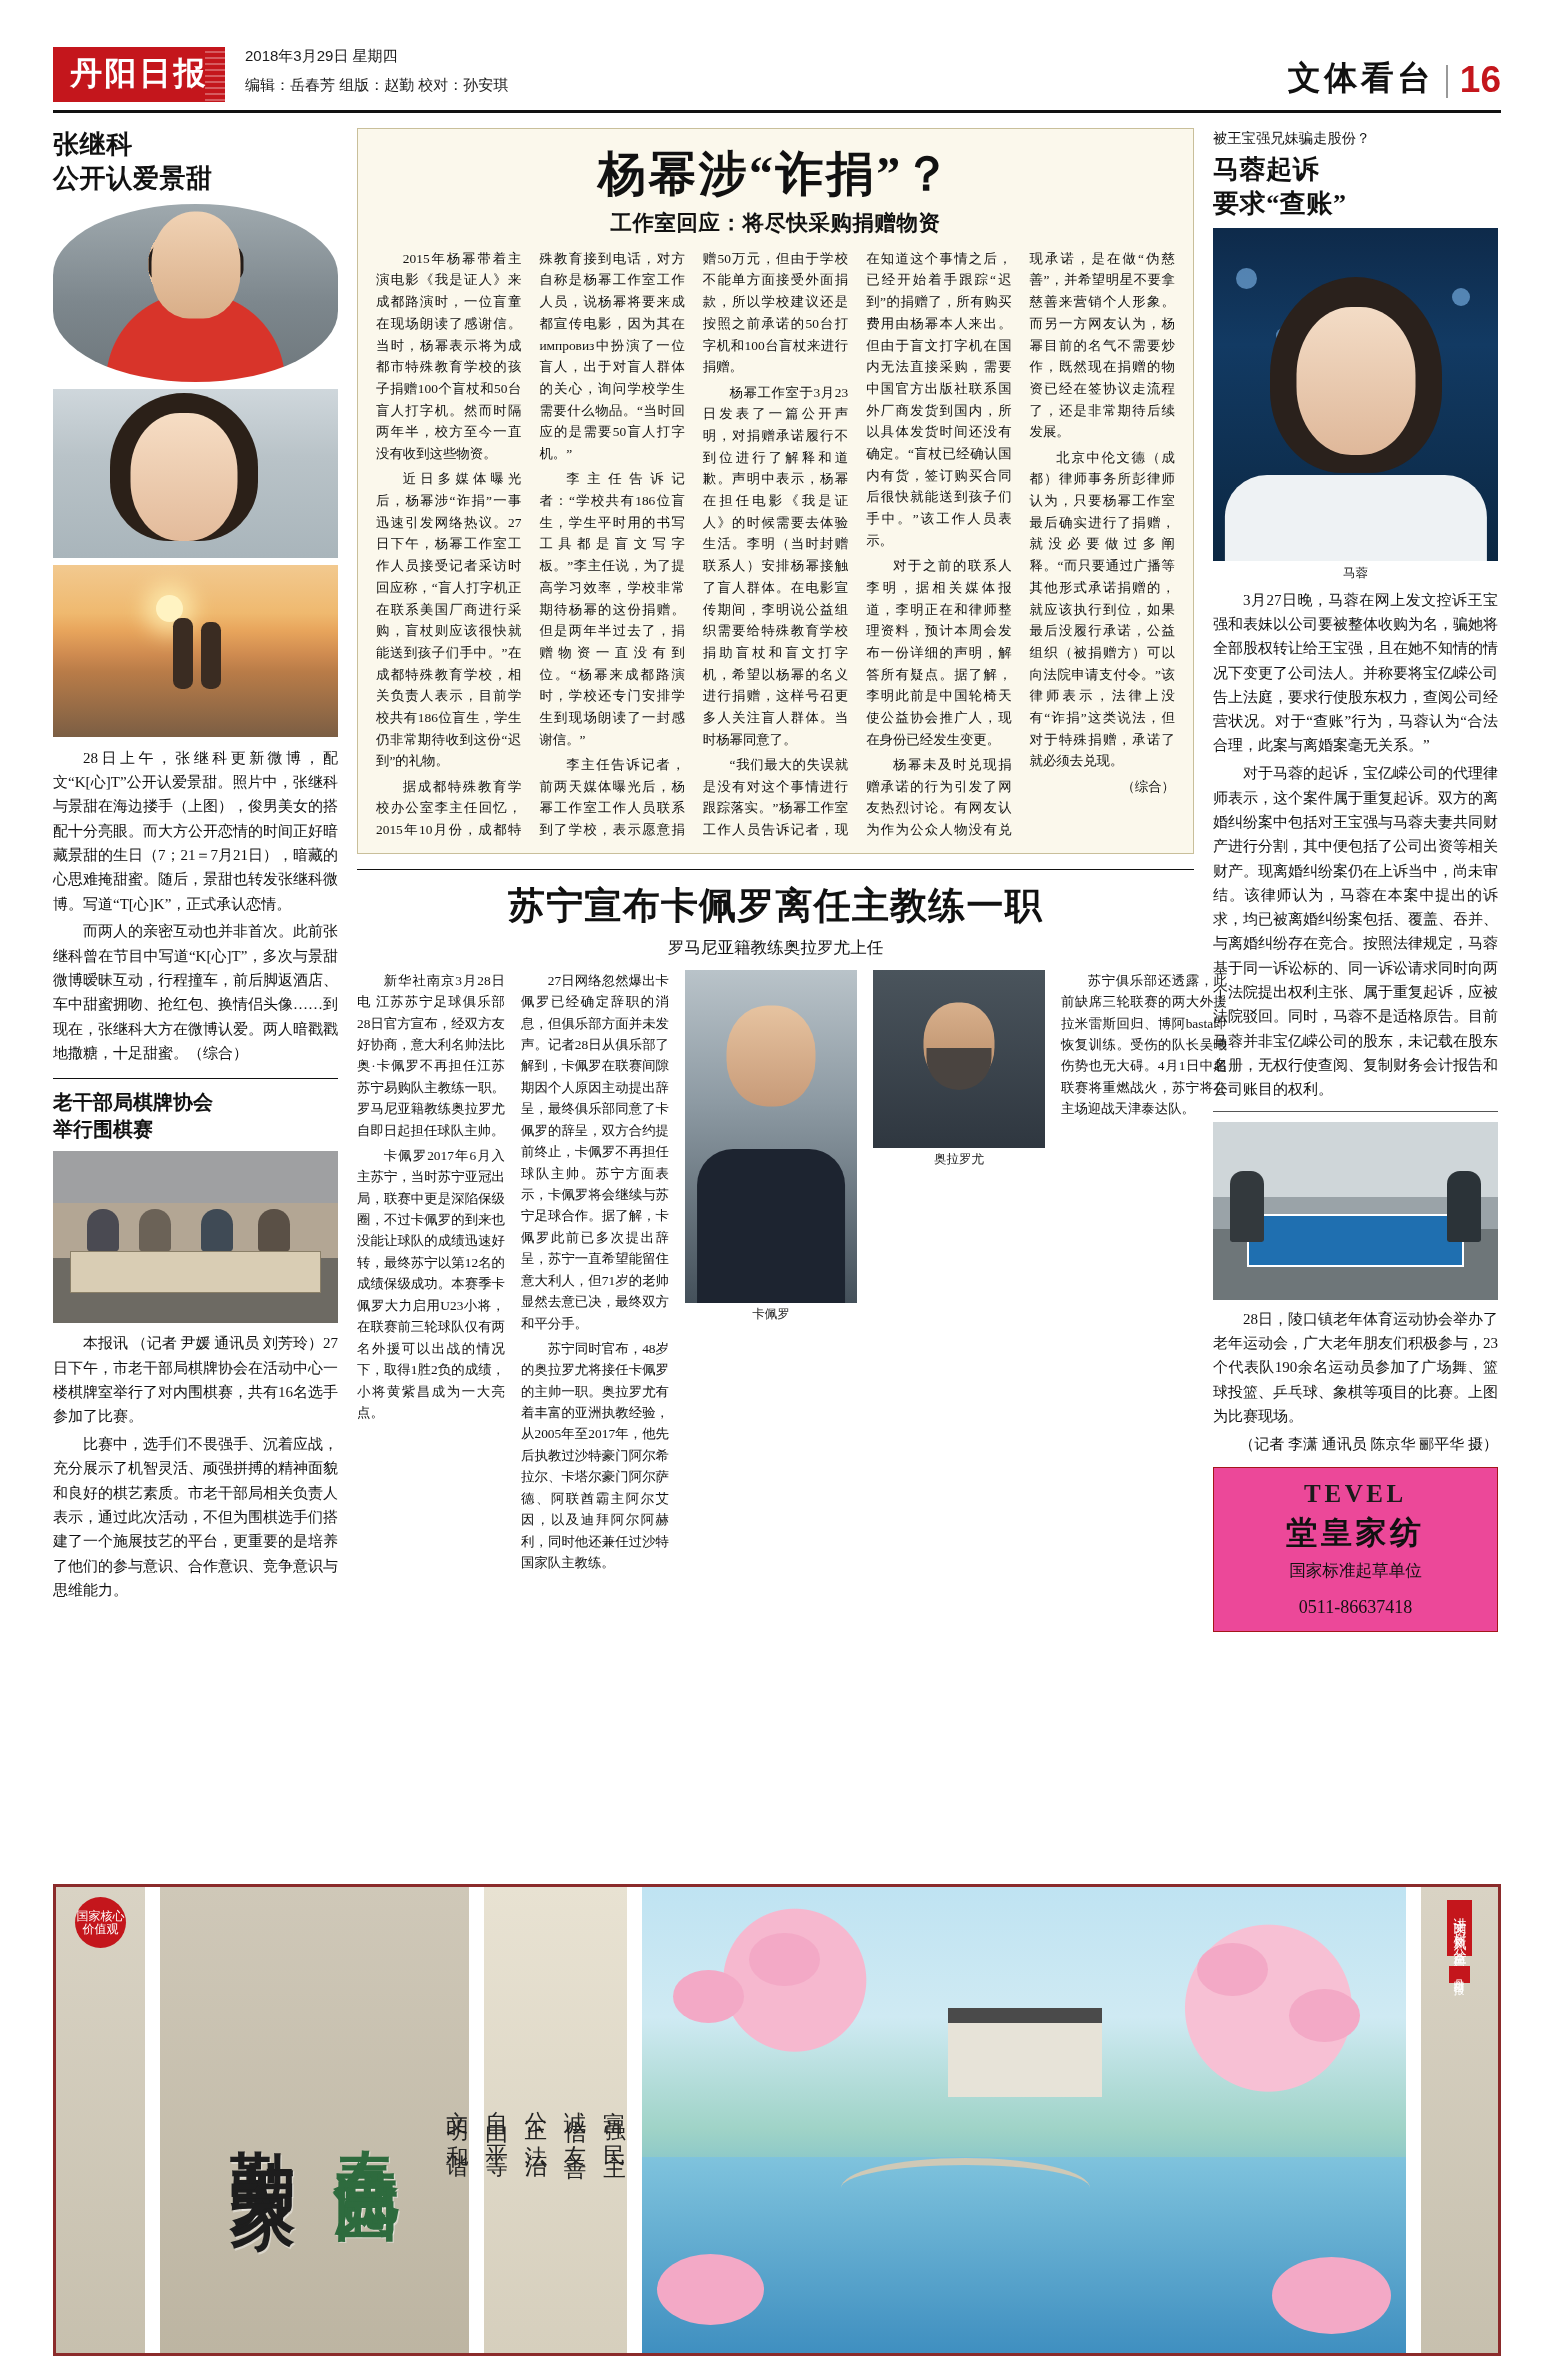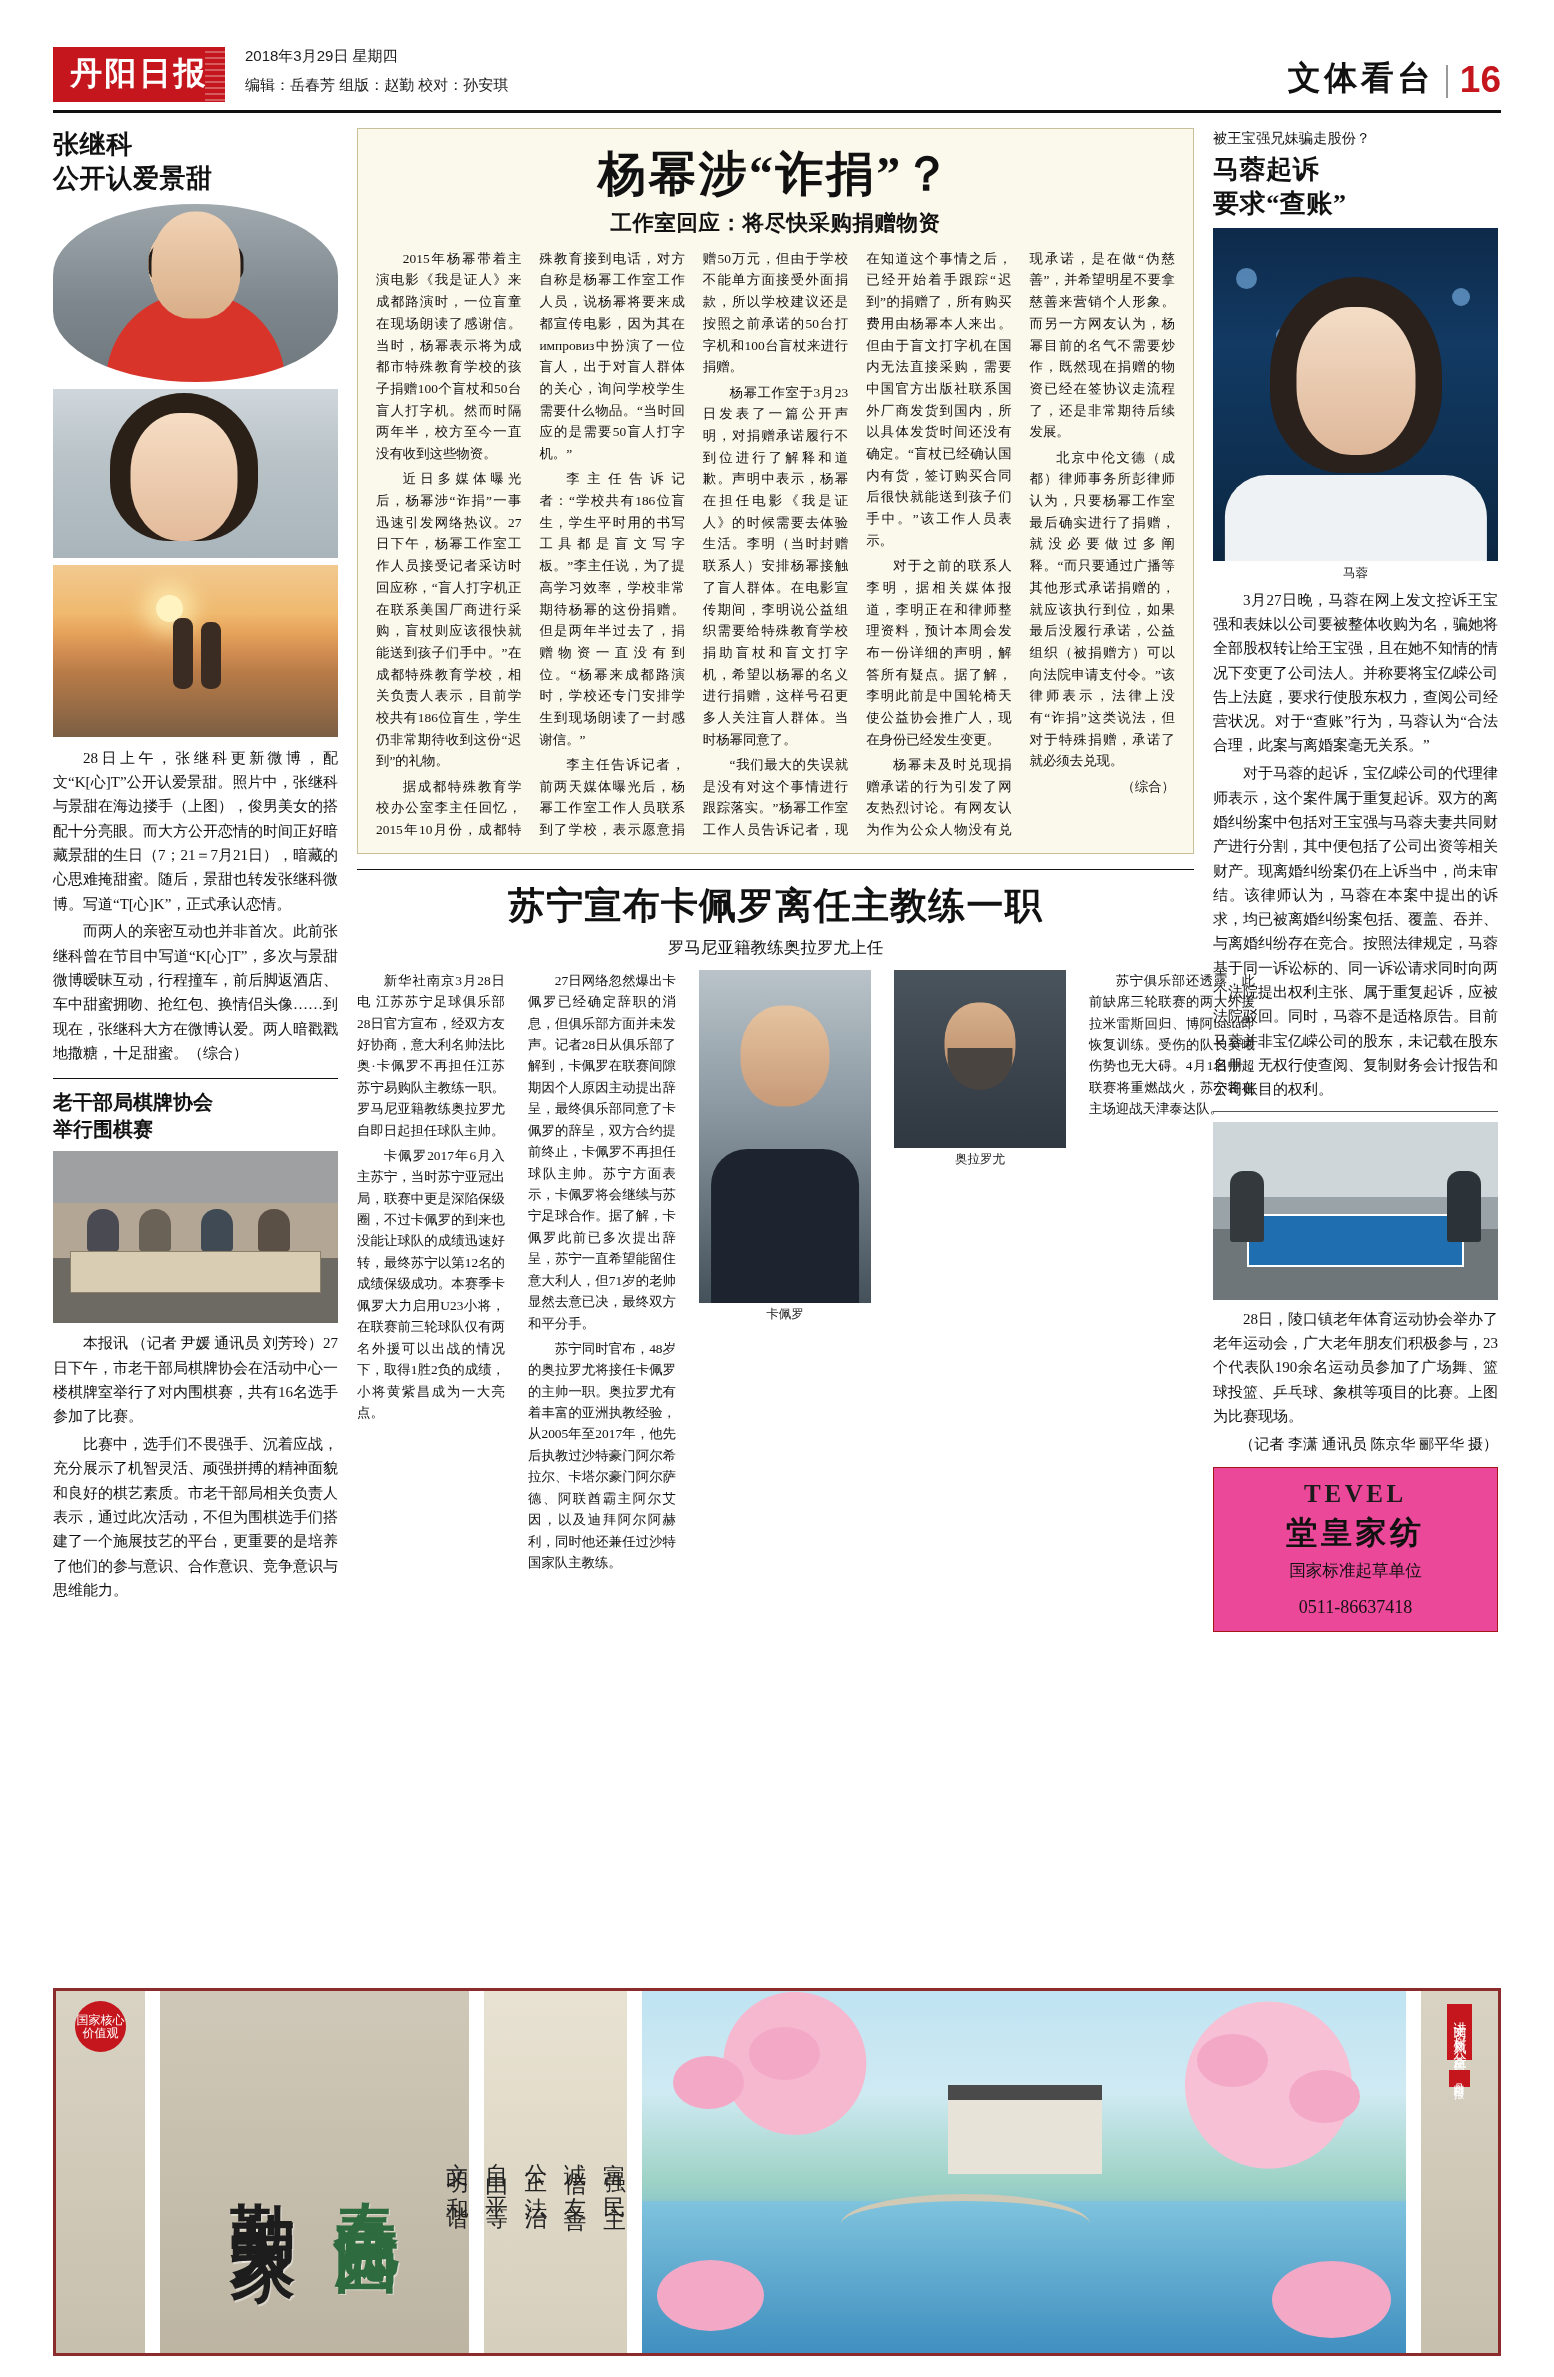--- a/index.html
+++ b/index.html
@@ -219,21 +219,21 @@
     letter-spacing: 1.2px;
   }
   .suning-sub {
     text-align: center;
     font-size: 16.6px;
     margin: 6px 0 10.7px 0;
   }
   .suning-body {
     display: grid;
     grid-template-columns: 148px 148px 172px 172px 166px;
-    column-gap: 23px;
+    column-gap: 16px;
   }
   .suning-body p {
     font-size: 13.4px; line-height: 1.6; text-align: justify; text-indent: 2em; margin: 0 0 3.6px 0;
   }
   .coach-photo {
     width: 100%; height: 333px;
     background: linear-gradient(180deg,#b9c3c9 0%,#8d9aa3 40%,#44505a 100%);
     position: relative;
     margin-bottom: 3.6px;
   }
@@ -306,21 +306,21 @@
   .ad-box .phone { font-size: 18px; margin-top: 15px; }
 
   hr.rule { border: 0; border-top: 1.8px solid #111; margin: 13px 0 9.5px 0; }
   hr.thin { border: 0; border-top: 0.9px solid #555; margin: 9.5px 0 7.1px 0; }
 
   
   .poster {
     position: absolute;
     left: 53px; right: 53px;
     bottom: 21.4px;
-    height: 368px;
+    height: 472px;
     border: 3.6px solid #8b2b2b;
     display: flex;
     overflow: hidden;
     gap: 15px;
   }
   .poster .p1 {
     width: 89px; background: linear-gradient(180deg,#d9d3c4,#c7c0ae);
     position: relative; display:flex; align-items:flex-start; justify-content:center; padding-top:10.7px;
   }
   .poster .p1 .seal { width: 51px; height: 51px; border-radius:50%; background:#c4161c; color:#fff; font-size:12px; display:flex;align-items:center;justify-content:center; line-height:1.1; text-align:center;}

